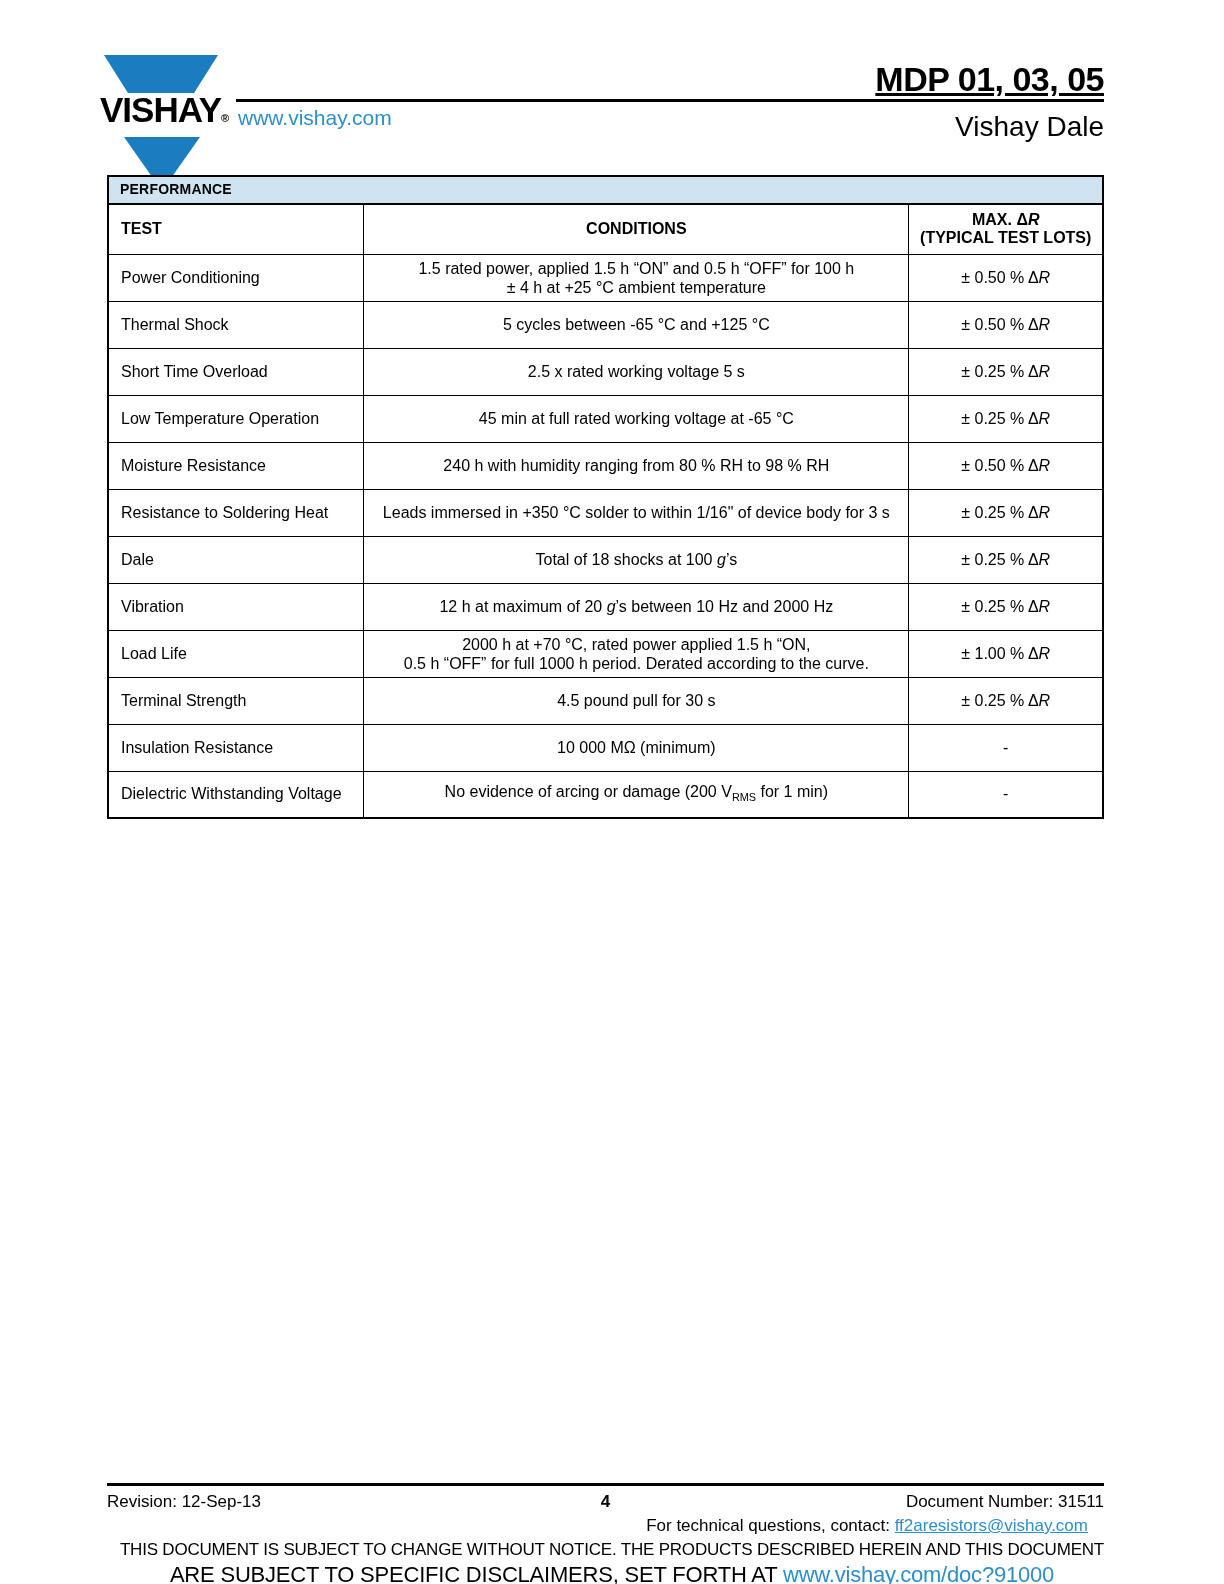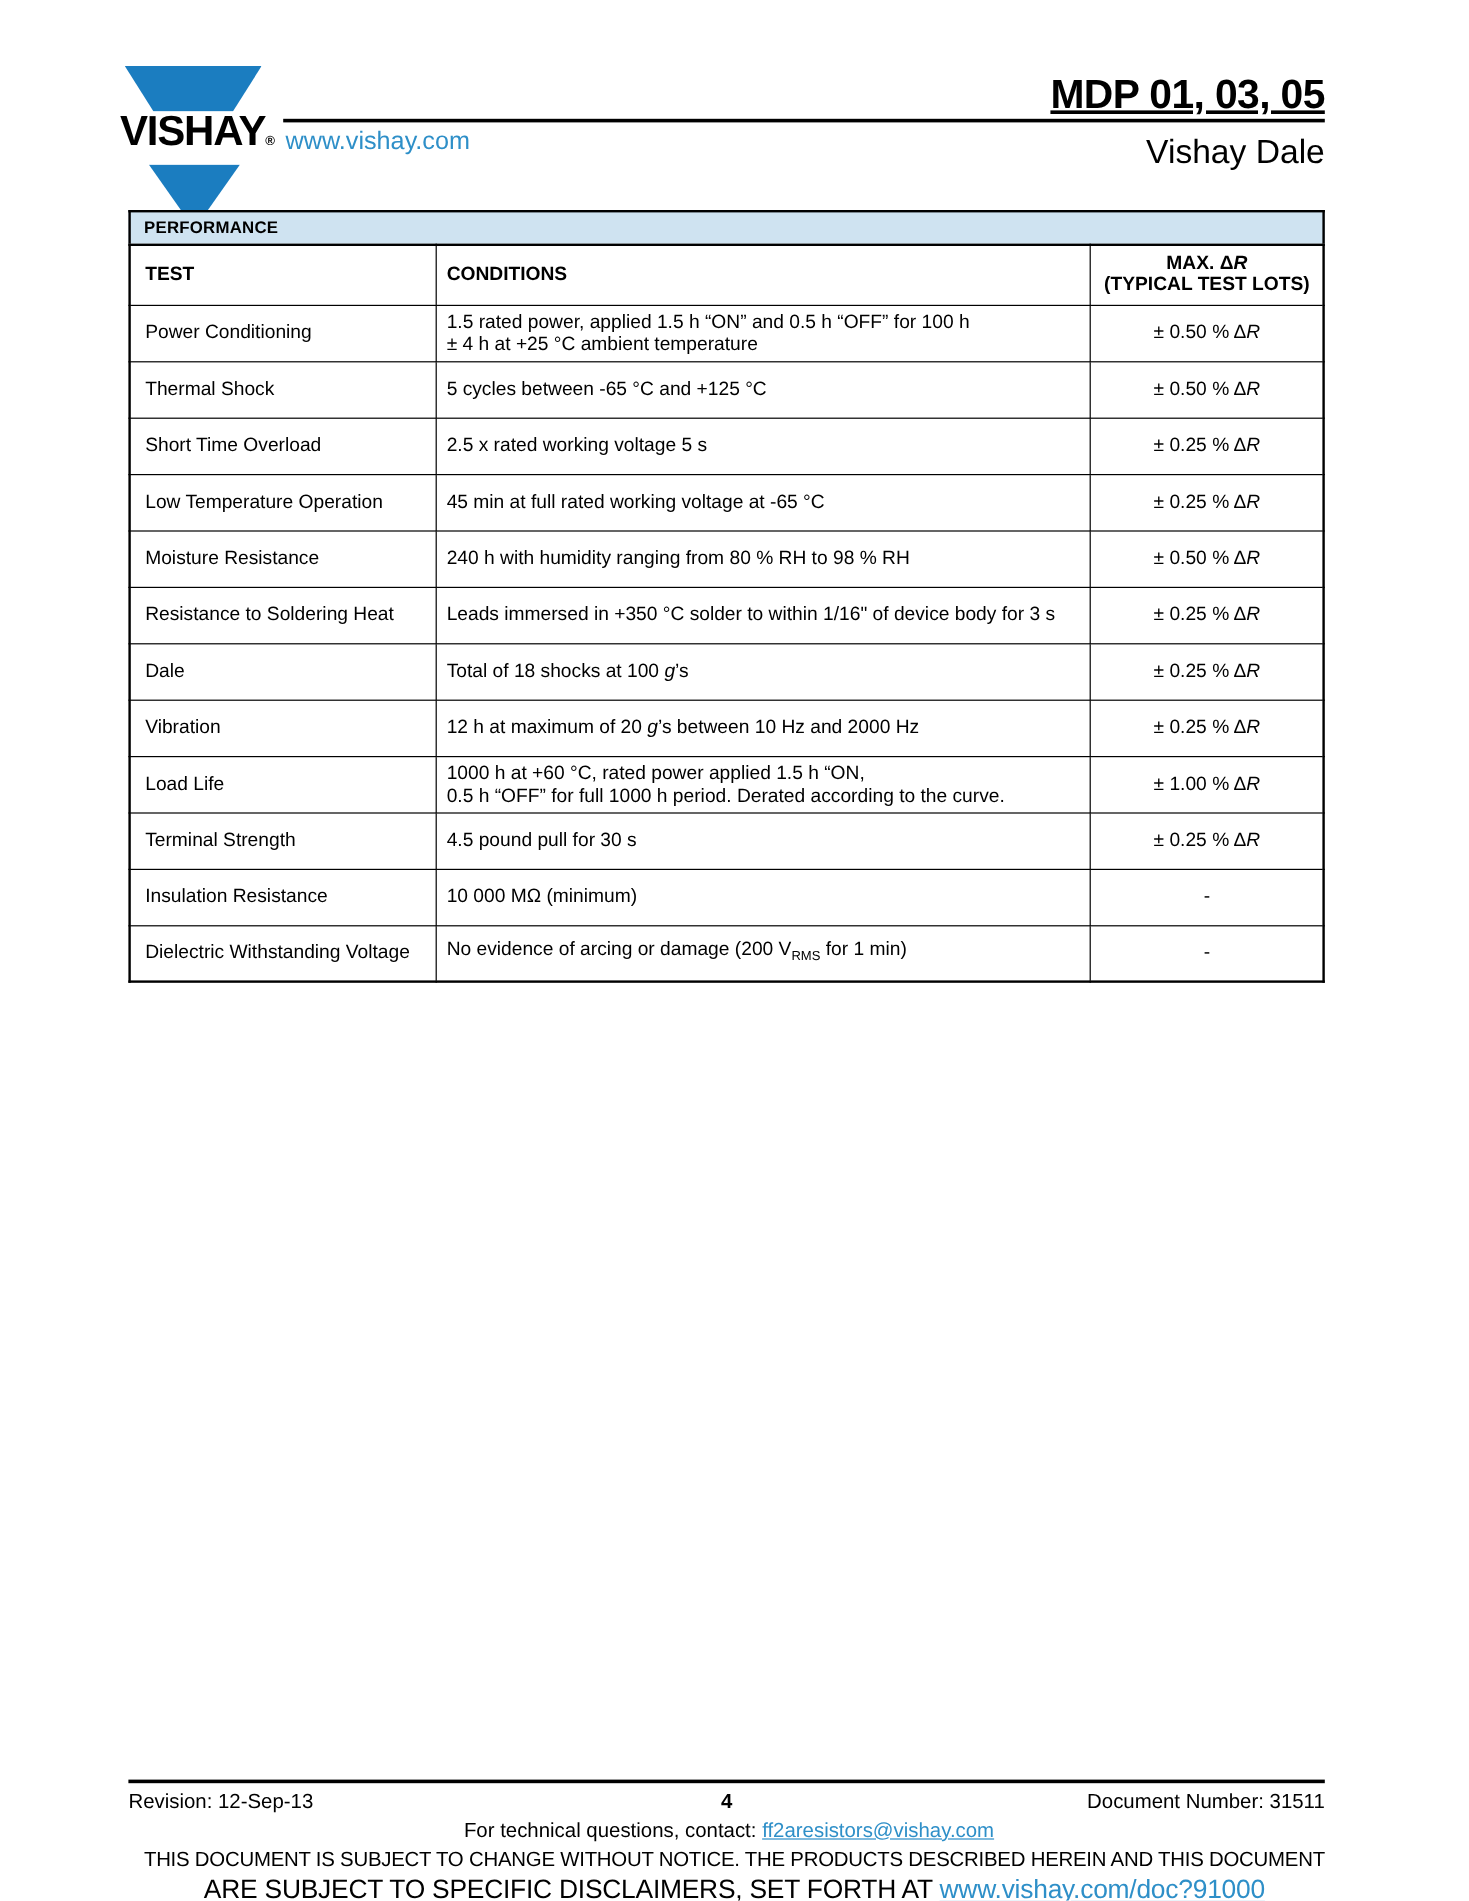--- a/index.html
+++ b/index.html
@@ -17,34 +17,34 @@
   .site-link { position:absolute; left:238px; top:106px; font-size:21px; color:var(--lblue); text-decoration:none; }
   .part-title { position:absolute; right:120px; top:60px; font-size:34px; font-weight:bold; letter-spacing:-0.5px;text-decoration:underline; }
   .brand { position:absolute; right:120px; top:111px; font-size:28px; }
 
   
   .tbl-wrap { position:absolute; left:107px; top:175px; width:997px; }
   .perf-band { background:var(--band); border:2px solid #000; border-bottom:none; height:28px; line-height:25px; font-size:14px; font-weight:bold; padding-left:11px; letter-spacing:0.2px; }
   table.perf { width:100%; border-collapse:collapse; border:2px solid #000; font-size:16px; }
   table.perf th, table.perf td { border:1px solid #000; vertical-align:middle; }
   th.c-test, td.c-test { width:25.7%; text-align:left; padding-left:12px; padding-right:20px; }
-  th.c-cond, td.c-cond { width:54.8%; text-align:left; padding:2px 8px; }
+  th.c-cond, td.c-cond { width:54.8%; text-align:center; padding:2px 8px; }
   th.c-max,  td.c-max  { width:19.5%; text-align:center; padding:2px 6px; }
   thead th { height:50px; font-weight:bold; font-size:16px; }
   tbody td { height:47px; }
   td.c-cond div { line-height:19px; }
   sub { font-size:0.68em; }
 
   
   .ftr-rule { position:absolute; left:107px; top:1483px; width:997px; height:3px; background:#000; }
   .ftr-meta { position:absolute; left:107px; top:1492px; width:997px; font-size:17px; }
   .ftr-meta .rev { position:absolute; left:0; }
   .ftr-meta .pg { position:absolute; left:0; width:100%; text-align:center; font-weight:bold; }
   .ftr-meta .doc { position:absolute; right:0; }
-  .ftr-contact { position:absolute; left:109px; top:1516px; width:997px; text-align:center; font-size:17px; }
+  .ftr-contact { position:absolute; left:91px; top:1516px; width:997px; text-align:right; font-size:17px; }
   .ftr-disc1 { position:absolute; left:92px; top:1540px; width:1040px; text-align:center; font-size:17px; letter-spacing:-0.2px; }
   .ftr-disc2 { position:absolute; left:92px; top:1562px; width:1040px; text-align:center; font-size:22px; letter-spacing:-0.2px; }
   a.blue { color:var(--lblue); text-decoration:underline; }
 </style>
 </head>
 <body>
 
 <div class="page">
 
   <div class="logo">
@@ -132,21 +132,21 @@
       <td class="c-test">Vibration</td>
       <td class="c-cond">
               <div><span>12 h at maximum of 20 </span><i>g</i><span>’s between 10 Hz and 2000 Hz</span></div>
             </td>
       <td class="c-max"><span>± 0.25 % Δ</span><i>R</i></td>
     </tr>
 
     <tr>
       <td class="c-test">Load Life</td>
       <td class="c-cond">
-              <div><span>1000 h at +60 °C, rated power applied 1.5 h “ON,</span></div>
+              <div><span>2000 h at +70 °C, rated power applied 1.5 h “ON,</span></div>
               <div><span>0.5 h “OFF” for full 1000 h period.  Derated according to the curve.</span></div>
             </td>
       <td class="c-max"><span>± 1.00 % Δ</span><i>R</i></td>
     </tr>
 
     <tr>
       <td class="c-test">Terminal Strength</td>
       <td class="c-cond">
               <div><span>4.5 pound pull for 30 s</span></div>
             </td>

